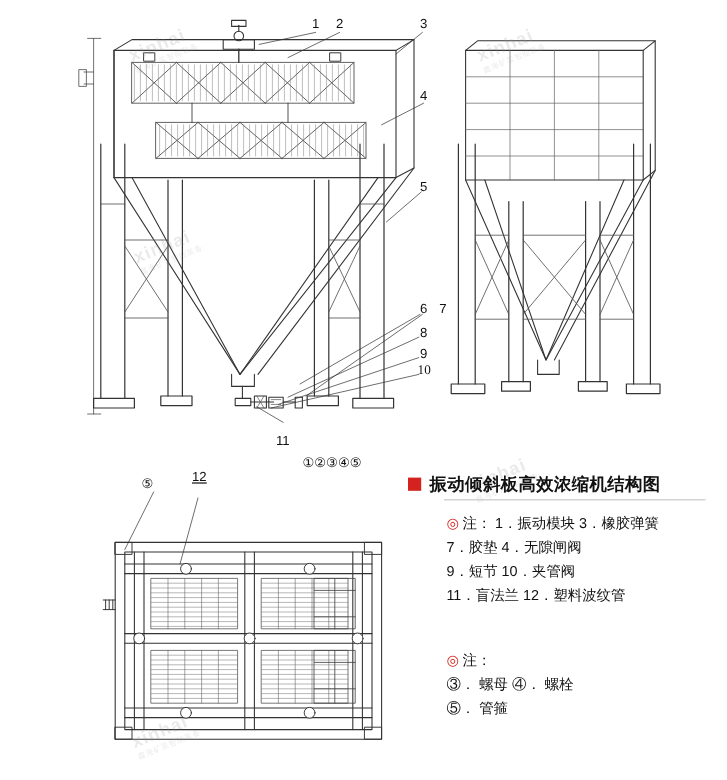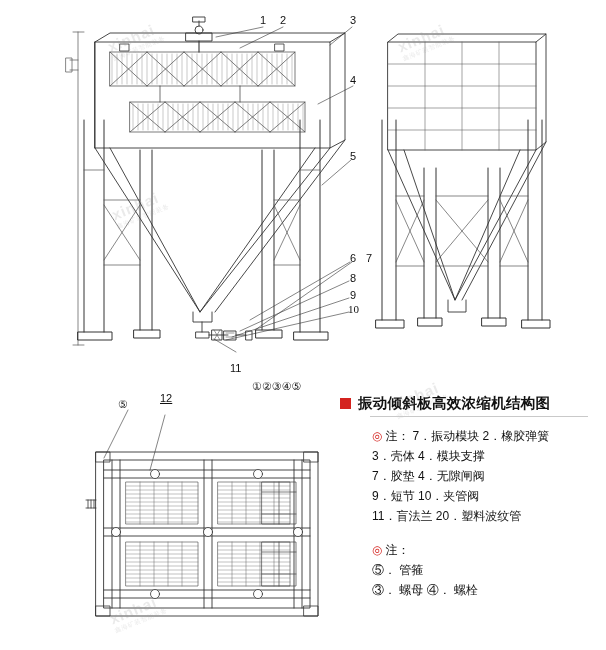--- a/index.html
+++ b/index.html
@@ -358,30 +358,29 @@
   <div class="caption-title-row">
     <span class="sq"></span>
     <span class="caption-title">振动倾斜板高效浓缩机结构图</span>
   </div>
   <div class="rule"></div>
 
   <div class="note-block b1">
     <div class="note-head">
       <span class="redmark">◎</span>
       <span>注：</span>
-      <span class="note-line">7．振动模块  2．橡胶弹簧</span>
+      <span class="note-line">1．振动模块  3．橡胶弹簧</span>
     </div>
-    <div class="note-line">3．壳体 4．模块支撑</div>
     <div class="note-line">7．胶垫 4．无隙闸阀</div>
     <div class="note-line">9．短节 10．夹管阀</div>
-    <div class="note-line">11．盲法兰 20．塑料波纹管</div>
+    <div class="note-line">11．盲法兰 12．塑料波纹管</div>
   </div>
 
   <div class="note-block b2">
     <div class="note-head">
       <span class="redmark">◎</span>
       <span>注：</span>
     </div>
+    <div class="note-line">③．  螺母 ④．  螺栓</div>
     <div class="note-line">⑤．  管箍</div>
-    <div class="note-line">③．  螺母 ④．  螺栓</div>
   </div>
 
 </div>
 
 </body></html>

